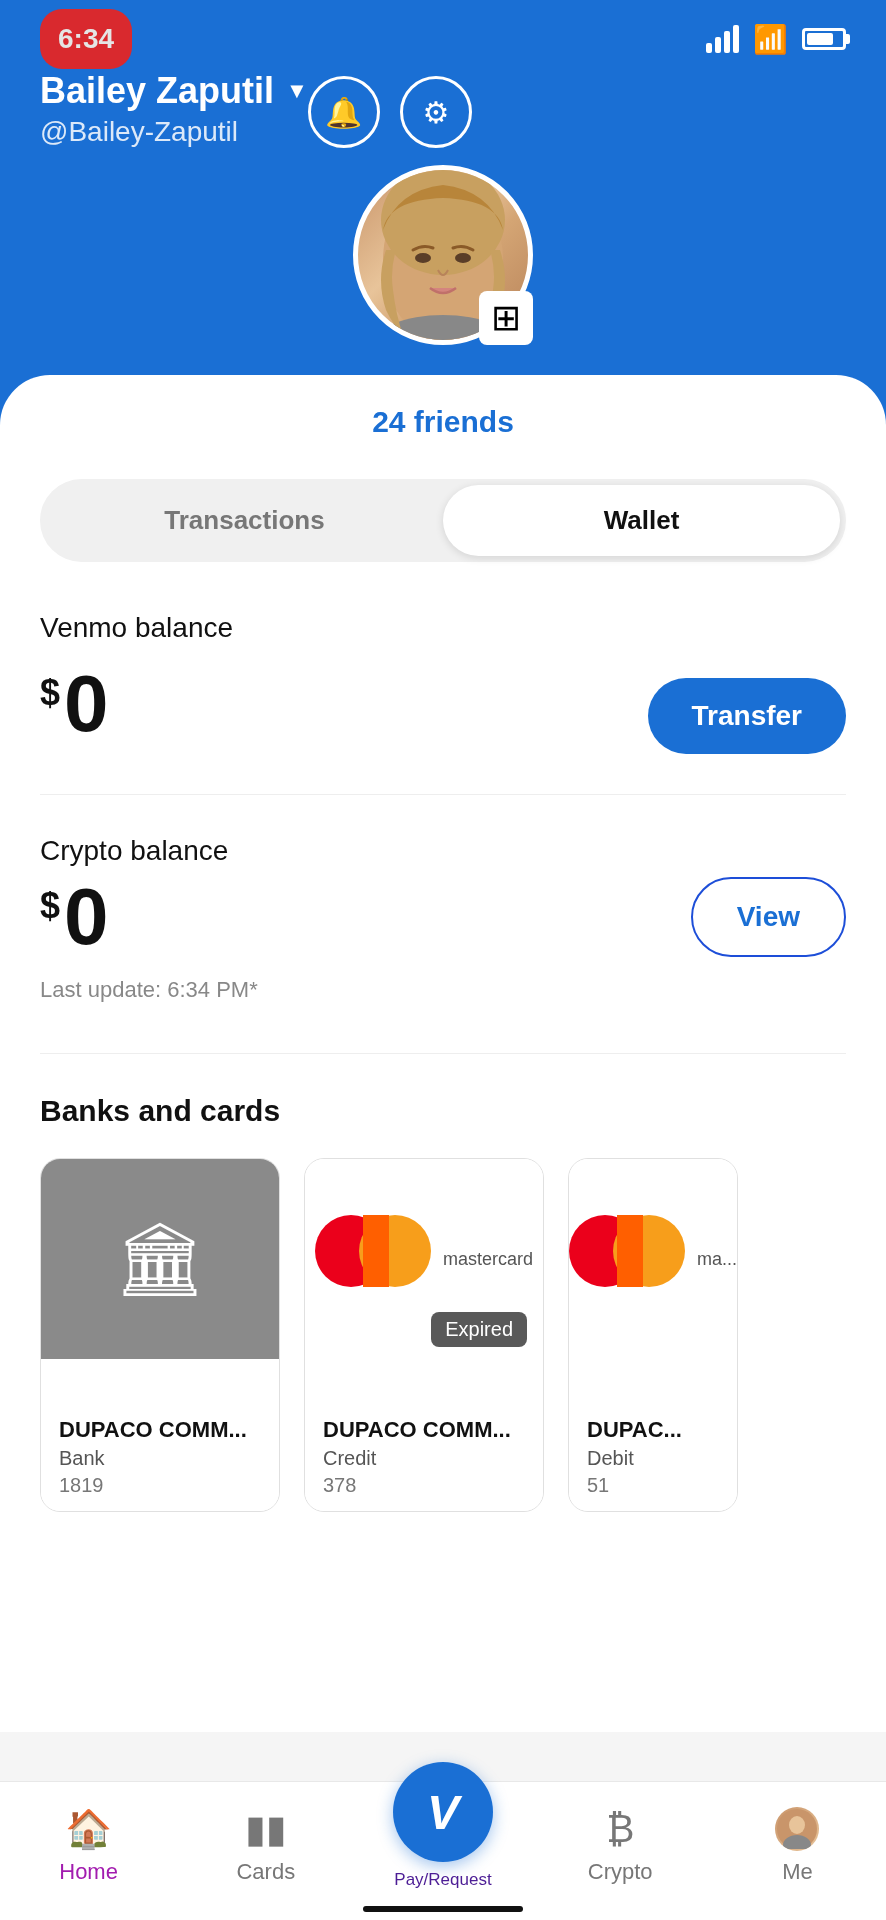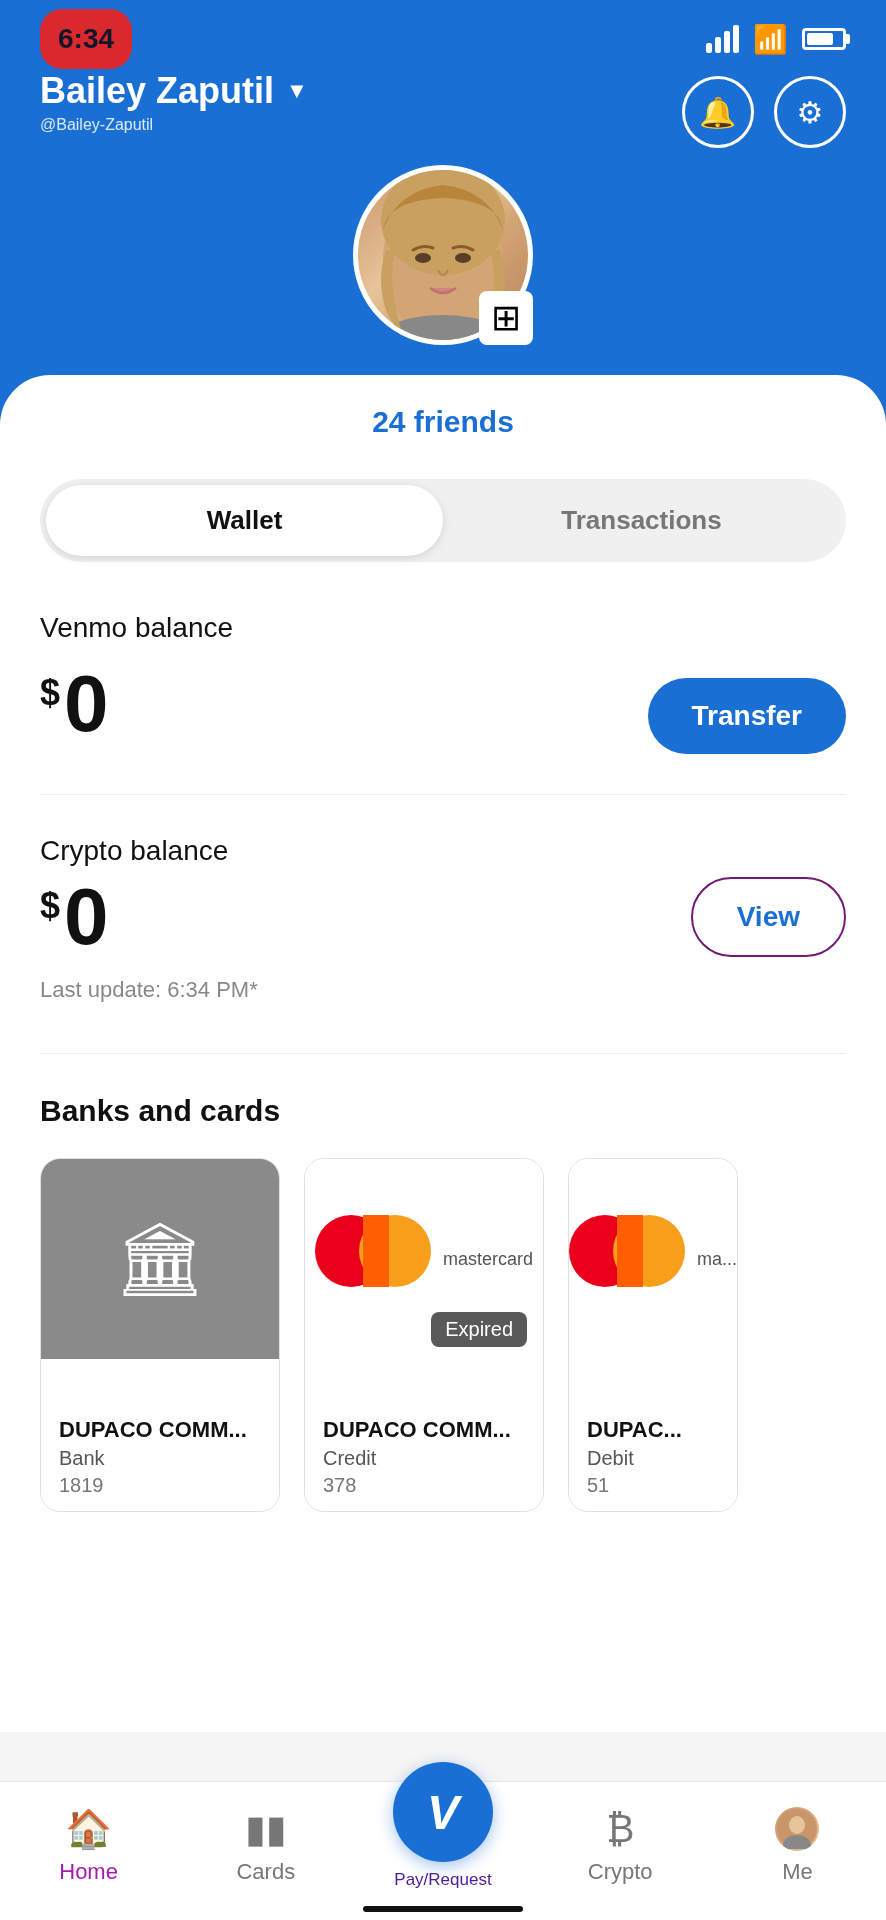--- a/index.html
+++ b/index.html
@@ -16,21 +16,21 @@
     .status-bar {
       background: #1a6fd4;
       display: flex;
       align-items: center;
       justify-content: space-between;
       padding: 18px 40px 10px;
       height: 70px;
     }
     .status-time {
       background: #d9292e;
-      color: #0f172a;
+      color: #e5e5e5;
       font-weight: 700;
       font-size: 28px;
       padding: 14px 18px;
       border-radius: 22px;
     }
     .status-icons {
       display: flex;
       align-items: center;
       gap: 14px;
     }
@@ -83,40 +83,39 @@
 
     
     .header-blue {
       background: #1a6fd4;
       padding: 0 40px 80px;
       position: relative;
     }
     .header-top {
       display: flex;
       align-items: flex-start;
-      justify-content: space-between;
       margin-bottom: 17px;
     }
     .user-name-row {
       display: flex;
       align-items: center;
       gap: 12px;
     }
     .user-name {
       color: white;
       font-size: 36px;
       font-weight: 700;
     }
     .dropdown-arrow {
       color: white;
       font-size: 22px;
     }
     .user-handle {
       color: rgba(255,255,255,0.85);
-      font-size: 16px;
+      font-size: 28px;
       margin-top: 4px;
     }
     .header-actions {
       display: flex;
       gap: 20px;
       margin-top: 6px;
     }
     .header-icon-btn {
       width: 72px;
       height: 72px;
@@ -254,21 +253,21 @@
       border-radius: 50px;
       padding: 22px 44px;
       font-size: 28px;
       font-weight: 600;
       cursor: pointer;
       margin-top: 24px;
     }
     .view-btn {
       background: white;
       color: #1a6fd4;
-      border: 2px solid #701a75;
+      border: 2px solid #1d4ed8;
       border-radius: 50px;
       padding: 22px 44px;
       font-size: 28px;
       font-weight: 600;
       cursor: pointer;
     }
     .last-update {
       color: #888;
       font-size: 22px;
       margin-bottom: 50px;
@@ -553,22 +552,22 @@
         <span class="qr-icon">⊞</span>
       </div>
     </div>
   </div>
 </div>
 
 <div class="white-section">
   <div class="friends-count">24 friends</div>
 
   <div class="tab-toggle">
+    <button class="tab-btn inactive">Transactions</button>
     <button class="tab-btn active">Wallet</button>
-    <button class="tab-btn inactive">Transactions</button>
   </div>
 
   <div>
     <div class="section-label">Venmo balance</div>
     <div class="balance-row">
       <div class="balance-amount">
         <span class="dollar-sign">$</span>
         <span class="balance-number">0</span>
       </div>
       <button class="transfer-btn">Transfer</button>

